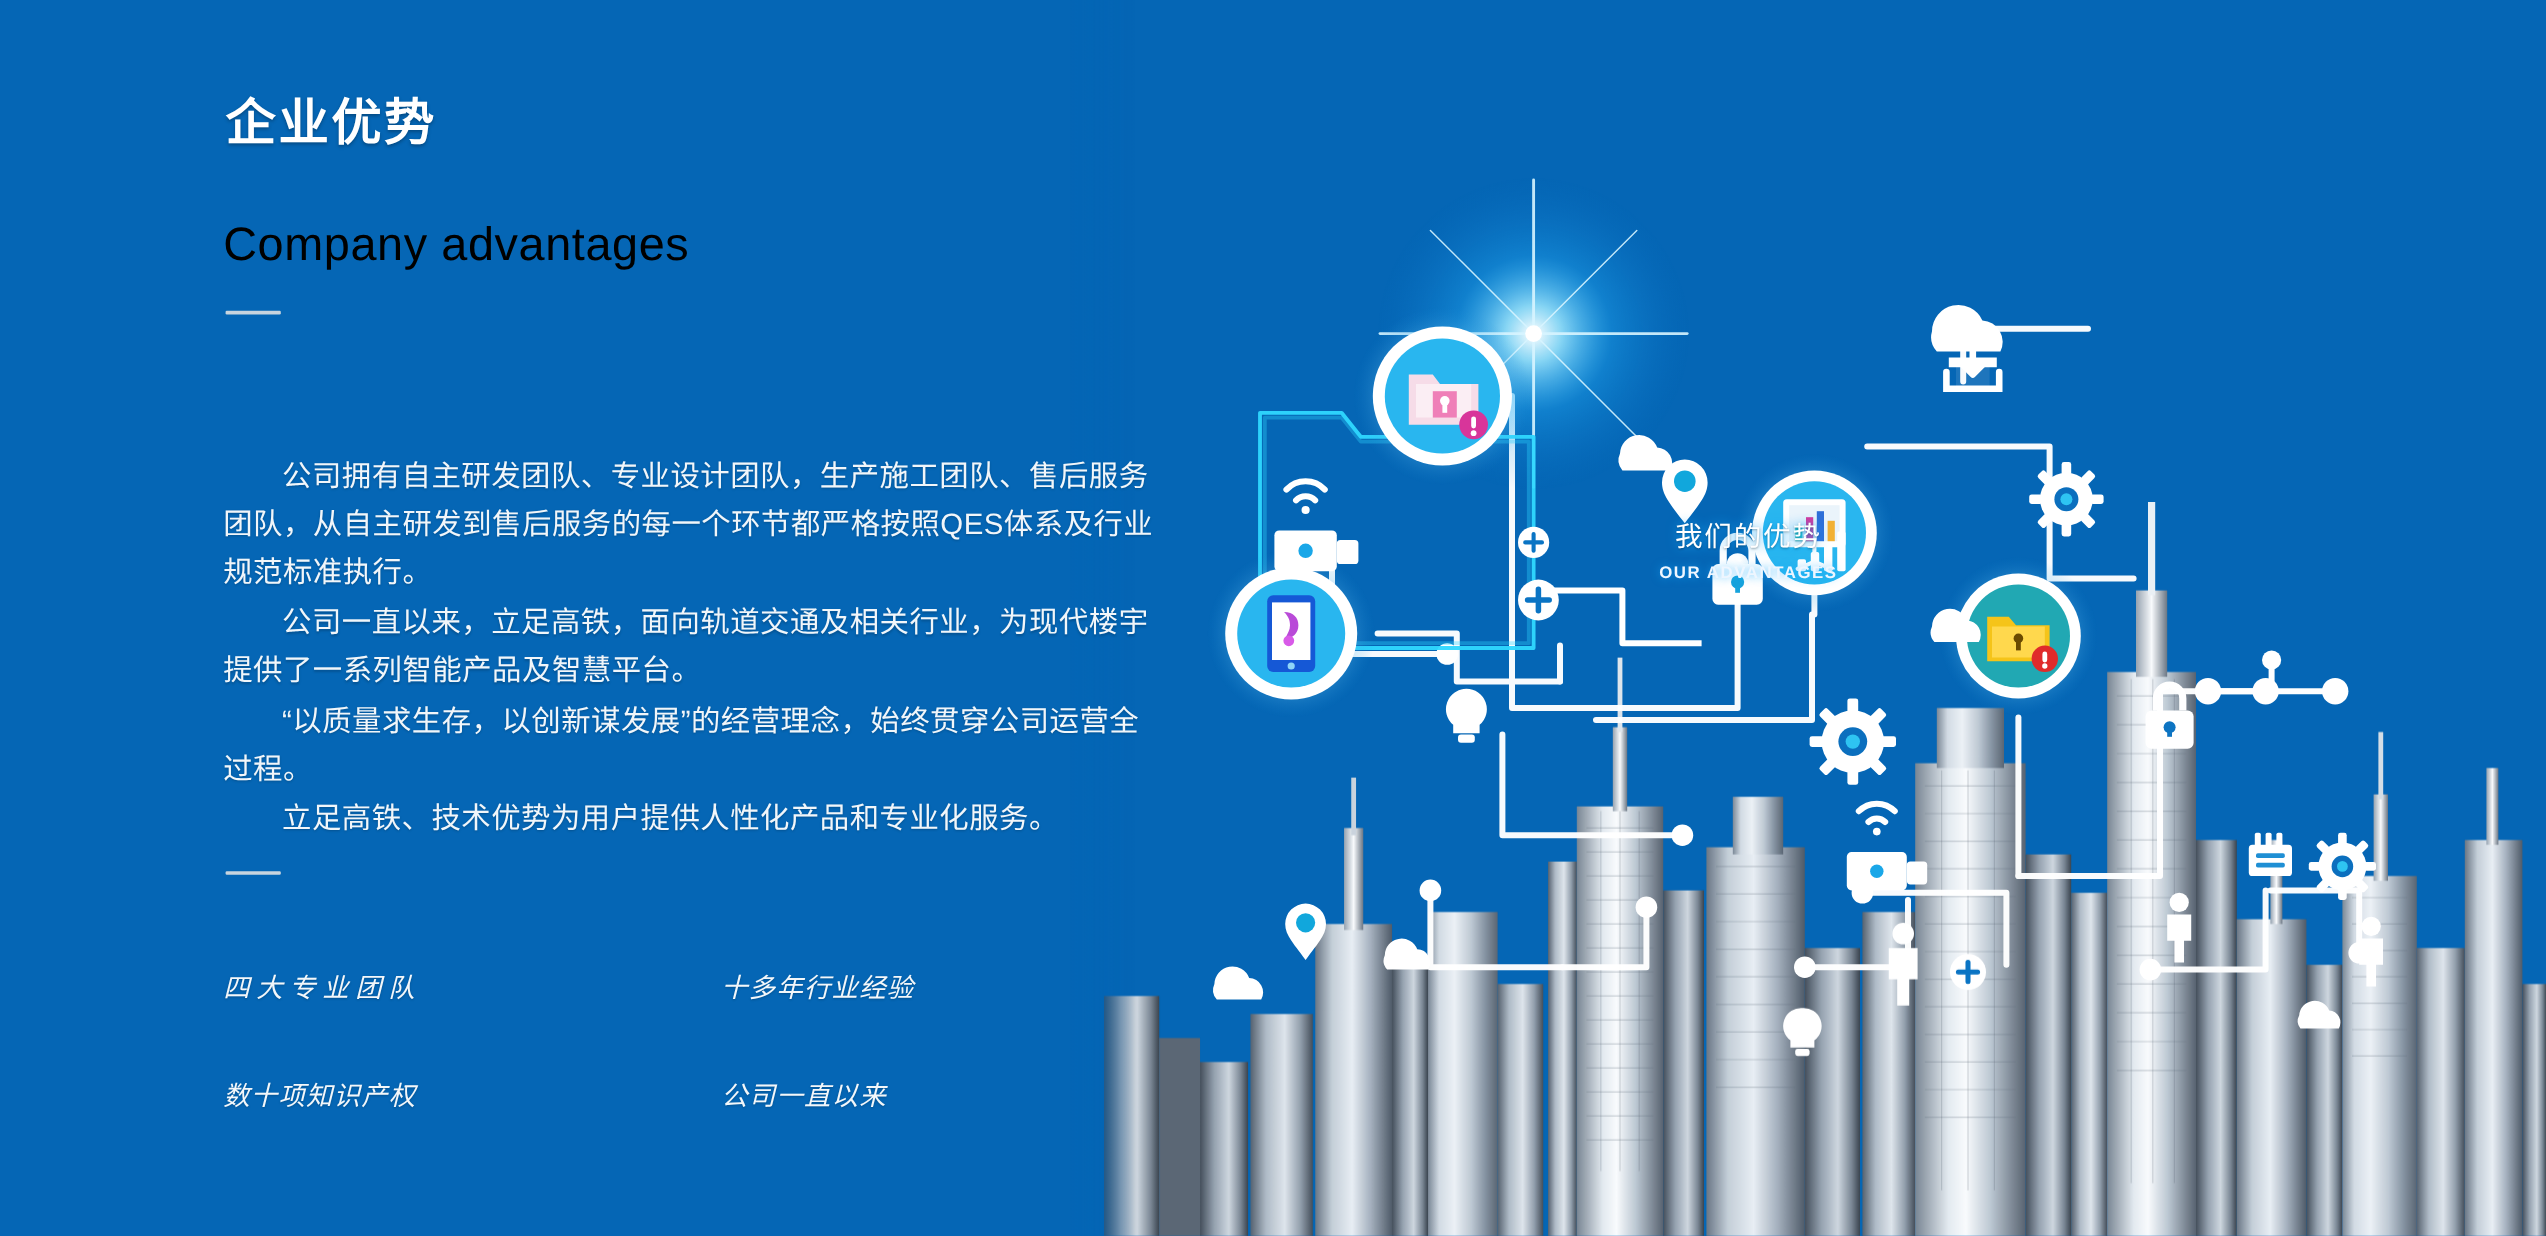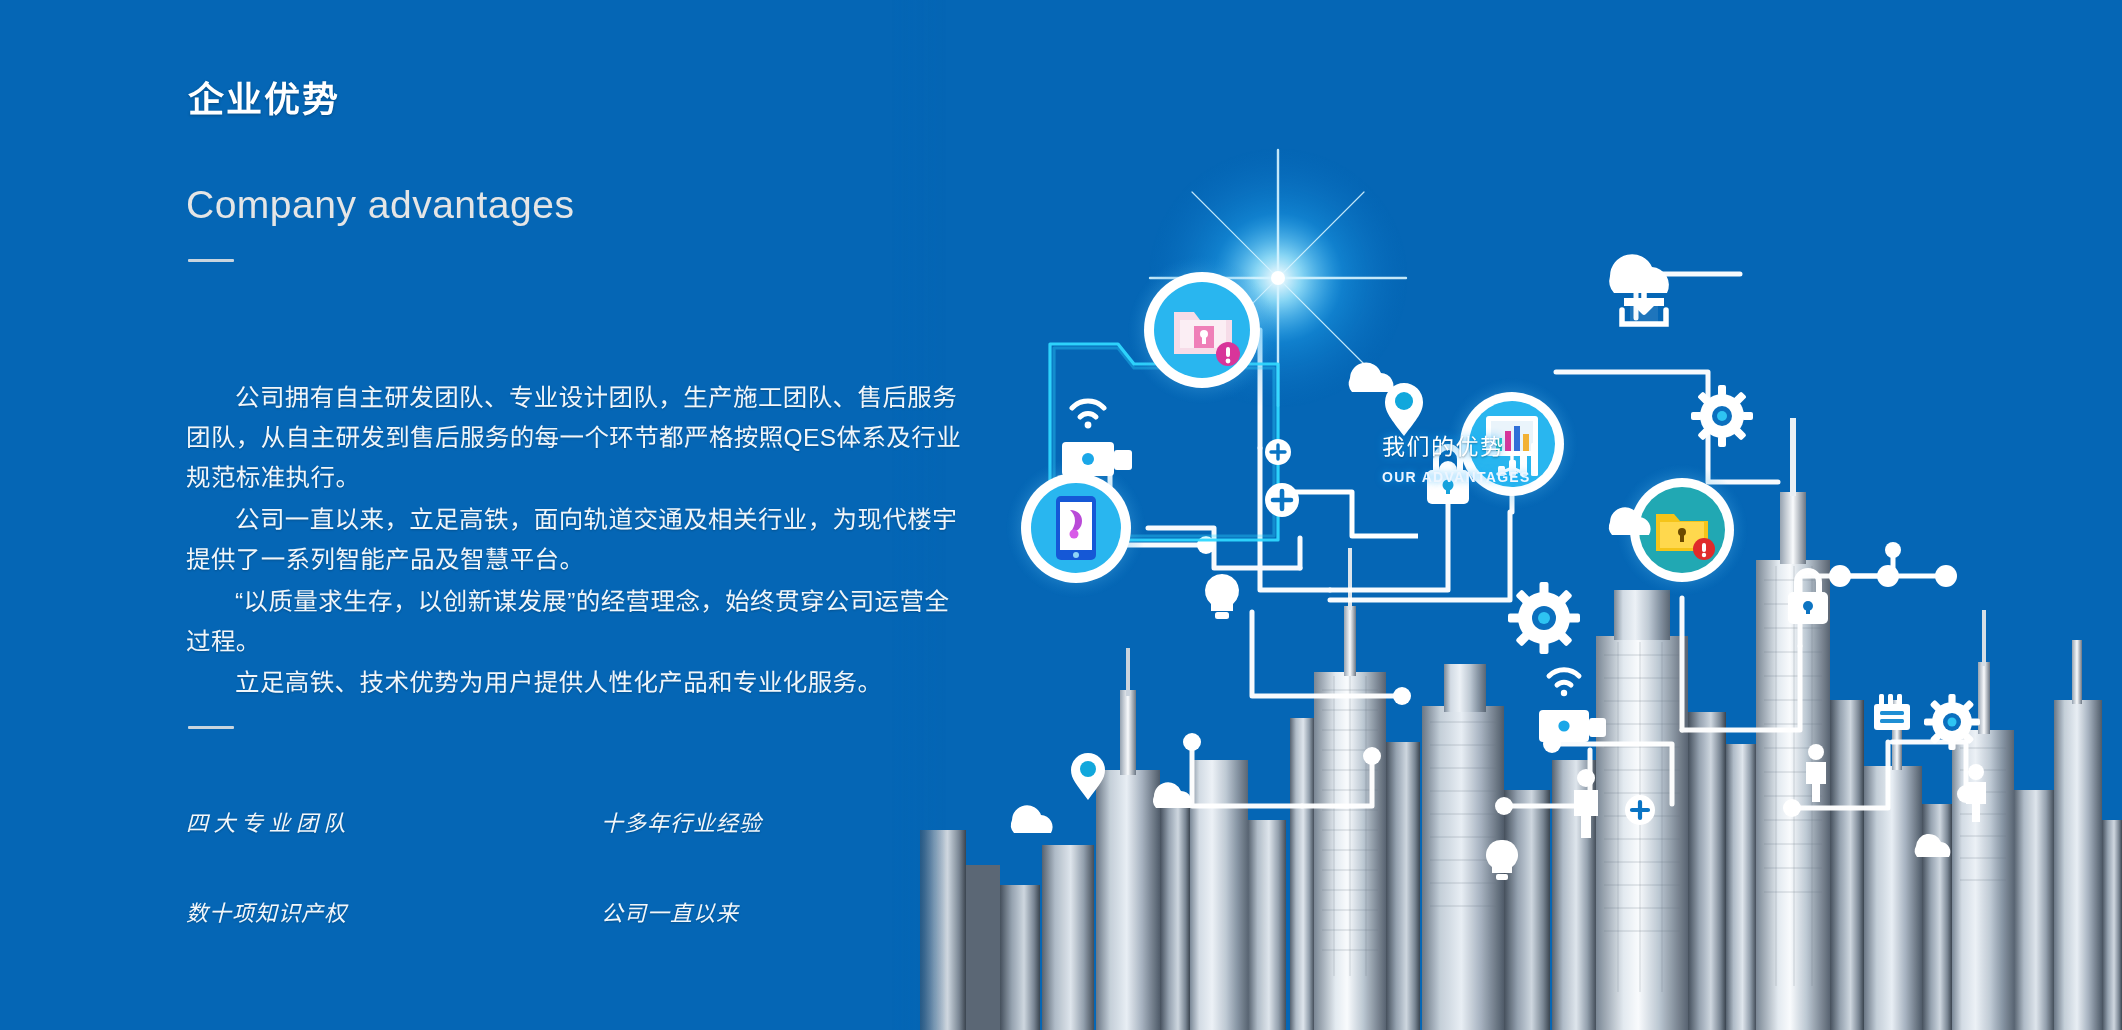--- a/index.html
+++ b/index.html
@@ -24,37 +24,37 @@
     left: 0; top: 0;
     width: 1060px;
     height: 100%;
     z-index: 40;
   }
 
   .title-cn {
     position: absolute;
     left: 188px;
     top: 82px;
-    font-size: 36px;
+    font-size: 42px;
     line-height: 1;
     font-weight: 700;
     color: #ffffff;
     letter-spacing: 2px;
     text-shadow: 0 1px 3px rgba(0,0,0,.28);
     white-space: nowrap;
   }
 
   .title-en {
     position: absolute;
     left: 186px;
     top: 185px;
     font-size: 39px;
     line-height: 1;
     font-weight: 400;
-    color: #e5e5e5;
+    color: #000000;
     letter-spacing: .5px;
     white-space: nowrap;
   }
 
   .rule {
     position: absolute;
     left: 188px;
     width: 46px;
     height: 3px;
     background: #c8d4de;
@@ -112,20 +112,21 @@
   .illus svg { display: block; width: 100%; height: 100%; }
 
   
   .folder-card {
     position: absolute;
     left: 1382px;
     top: 428px;
     width: 150px;
     z-index: 45;
     pointer-events: none;
+    text-align: center;
   }
   .folder-cn {
     font-size: 23px;
     font-weight: 500;
     color: #ffffff;
     letter-spacing: 1.5px;
     white-space: nowrap;
     text-shadow: 0 0 9px rgba(20,170,255,.85), 0 1px 2px rgba(0,0,0,.4);
   }
   .folder-en {

